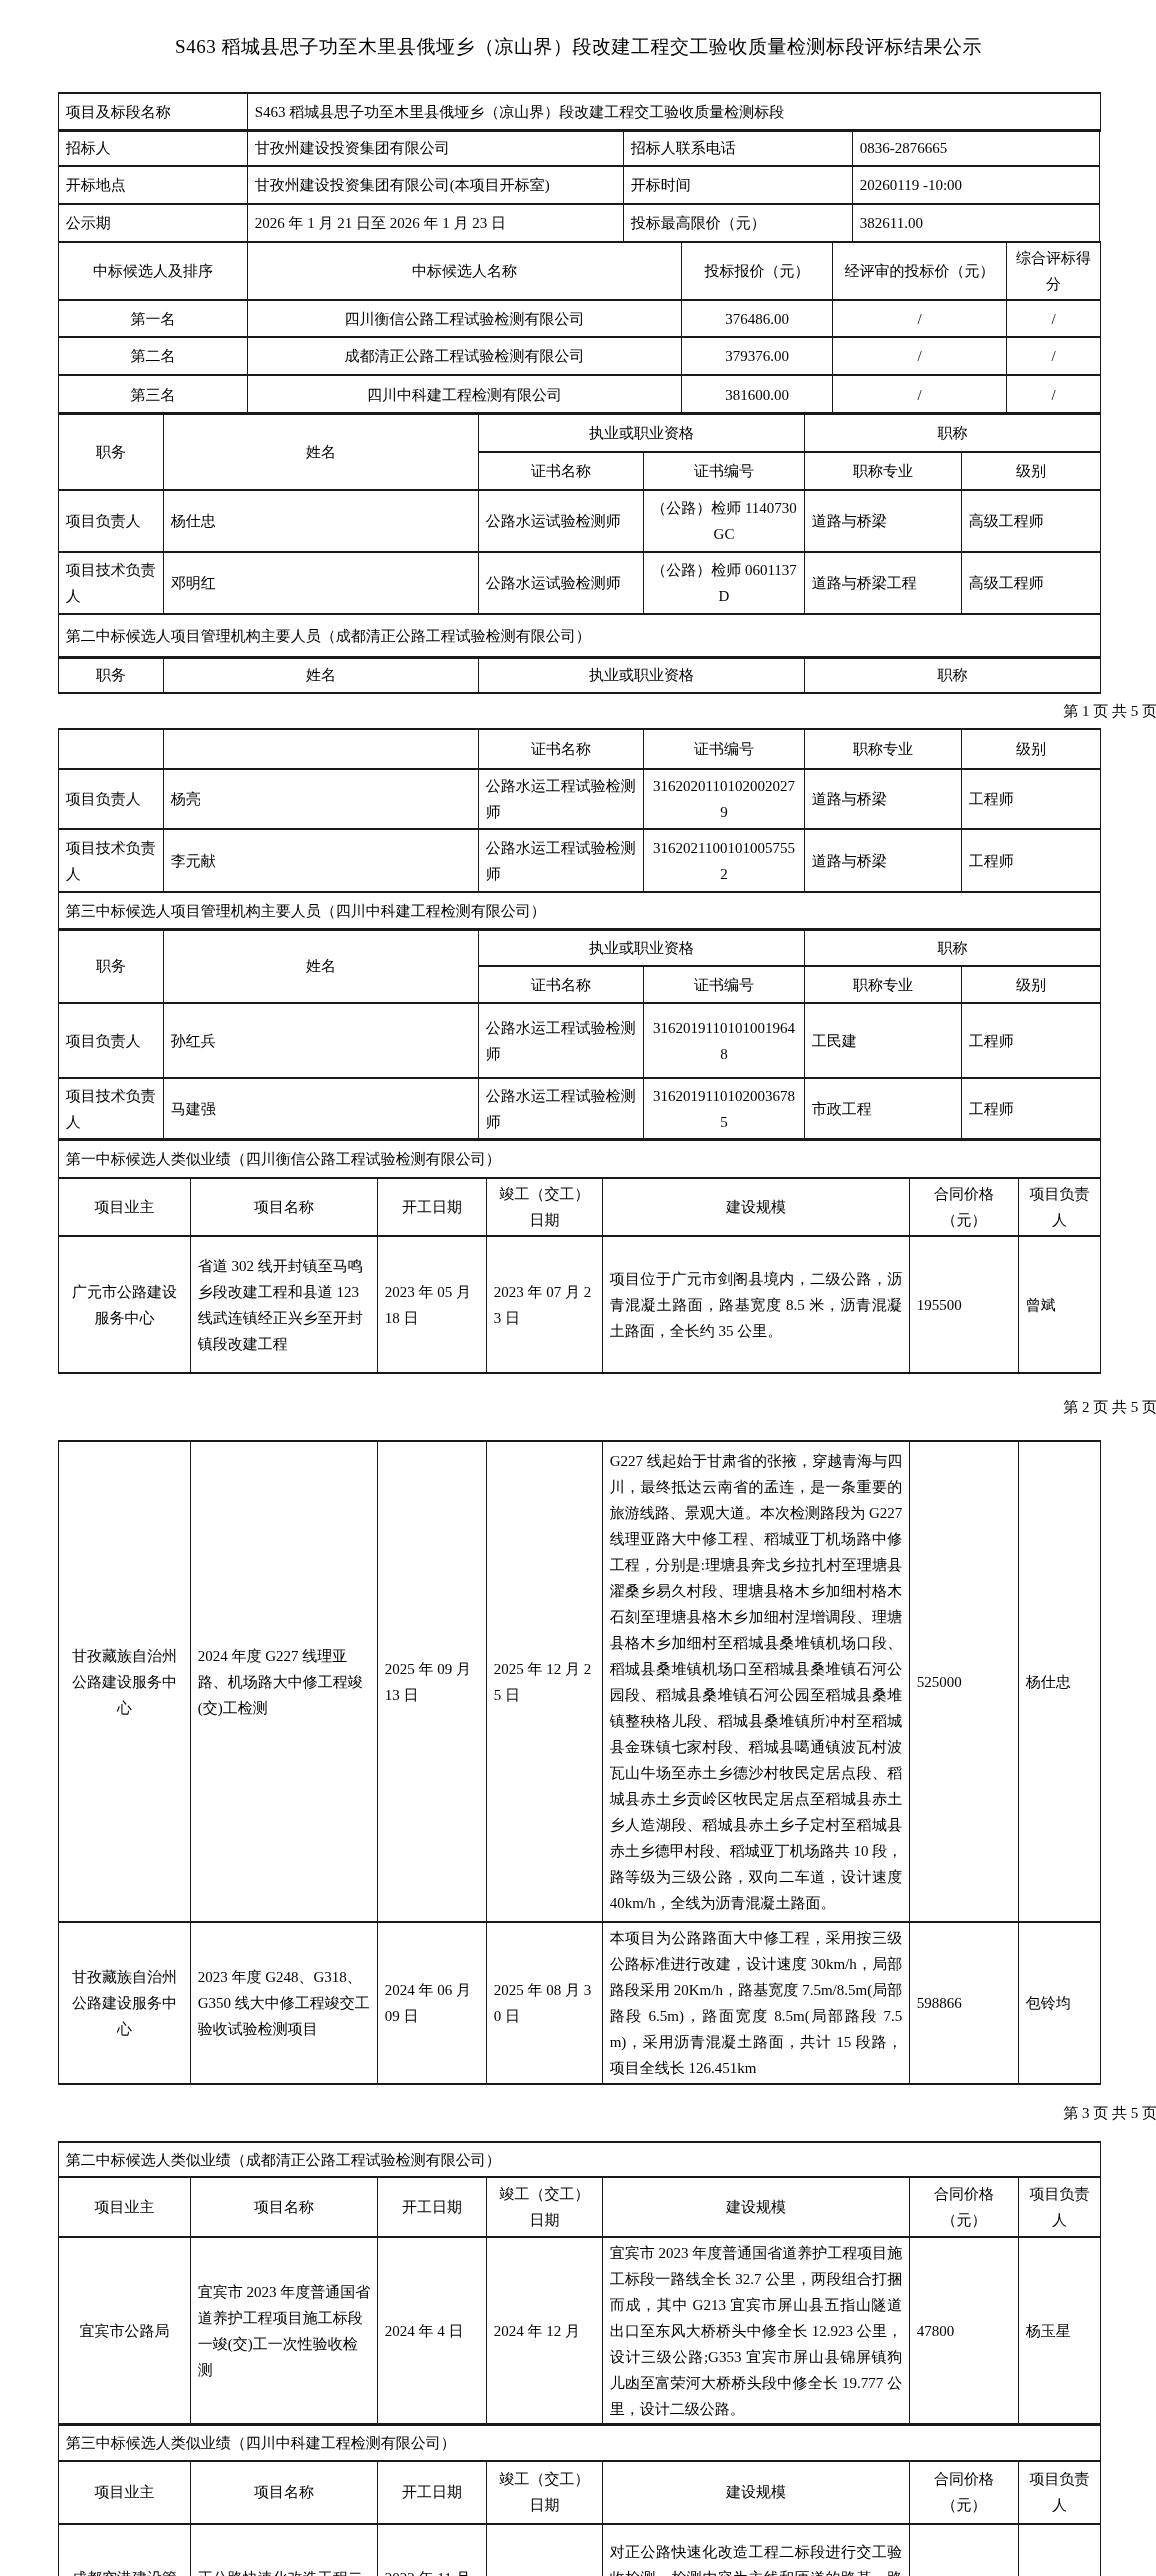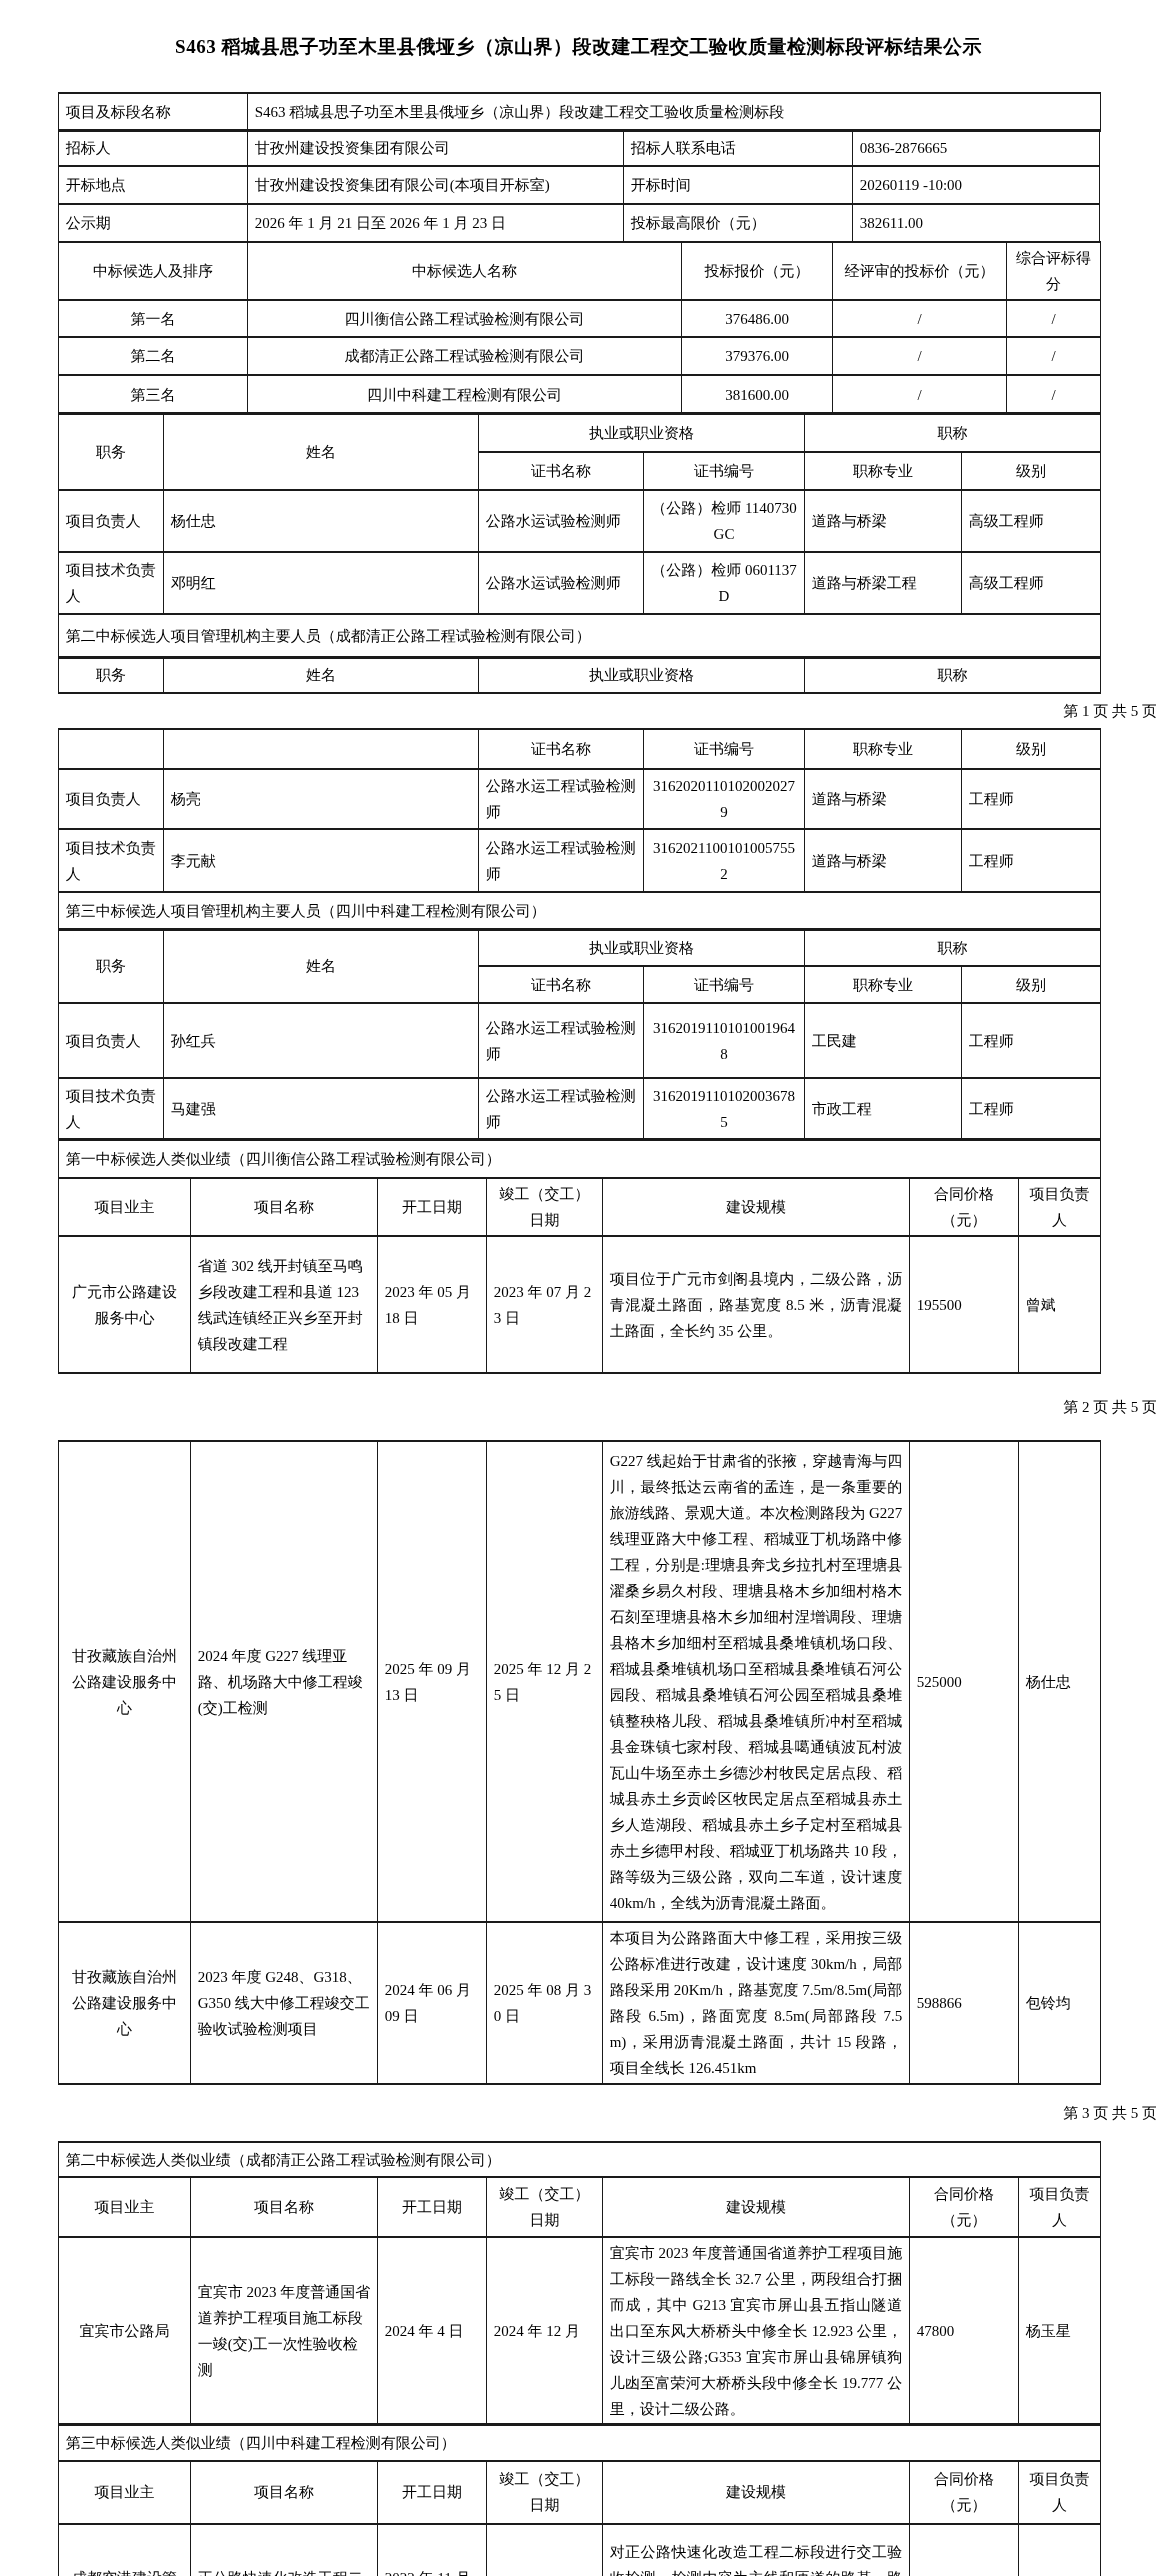--- a/index.html
+++ b/index.html
@@ -1,20 +1,20 @@
 <!DOCTYPE html>
 <html style="font-size:8.2px"><head>
 <meta charset="utf-8">
 <style>
   html,body{margin:0;padding:0;background:#ffffff;}
   body{width:1157px;height:3043px;overflow:hidden;color:#000;
        font-family:"Liberation Serif","DejaVu Serif",serif;}
   .page{position:relative;width:1157px;height:3043px;background:#fff;}
   .title-wrap{height:92px;box-sizing:border-box;padding-top:34px;text-align:center;}
-  .title{font-size:19px;font-weight:bold;letter-spacing:0.5px;}
+  .title{font-size:19px;font-weight:normal;letter-spacing:0.5px;}
   table.t{border-collapse:collapse;table-layout:fixed;width:1042px;margin-left:58px;}
   table.cont{margin-top:-2.6px;}
   table.t td{border:1px solid #1a1a1a;border-top-width:2.6px;border-bottom-width:2.6px;
              font-size:15px;line-height:26px;padding:2.1px 6.7px;vertical-align:middle;
              word-break:break-all;box-sizing:border-box;}
   .c{text-align:center;}
   .j{text-align:justify;}
   .num{padding:2.1px 2.6px;font-size:14px;text-align:center;}
   .gap{display:flex;align-items:center;justify-content:flex-end;}
   .marker{font-size:15px;}

